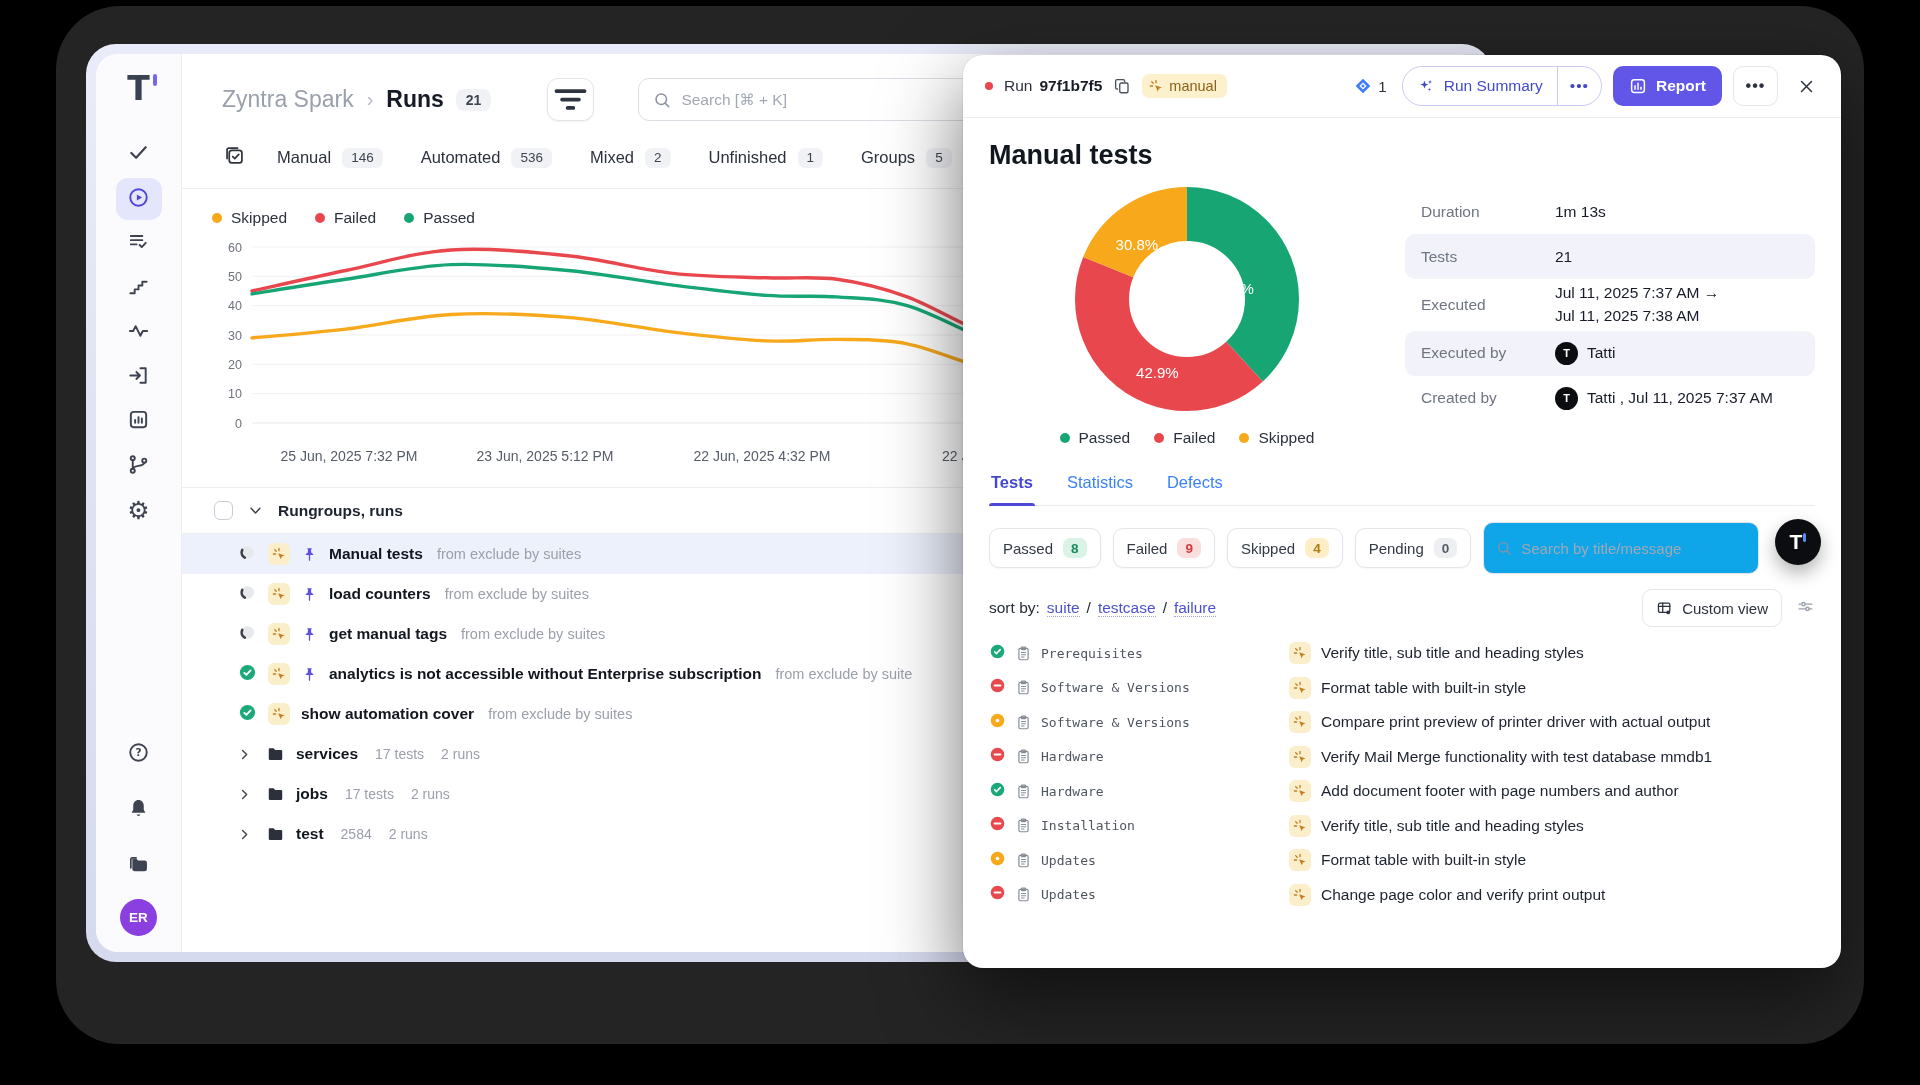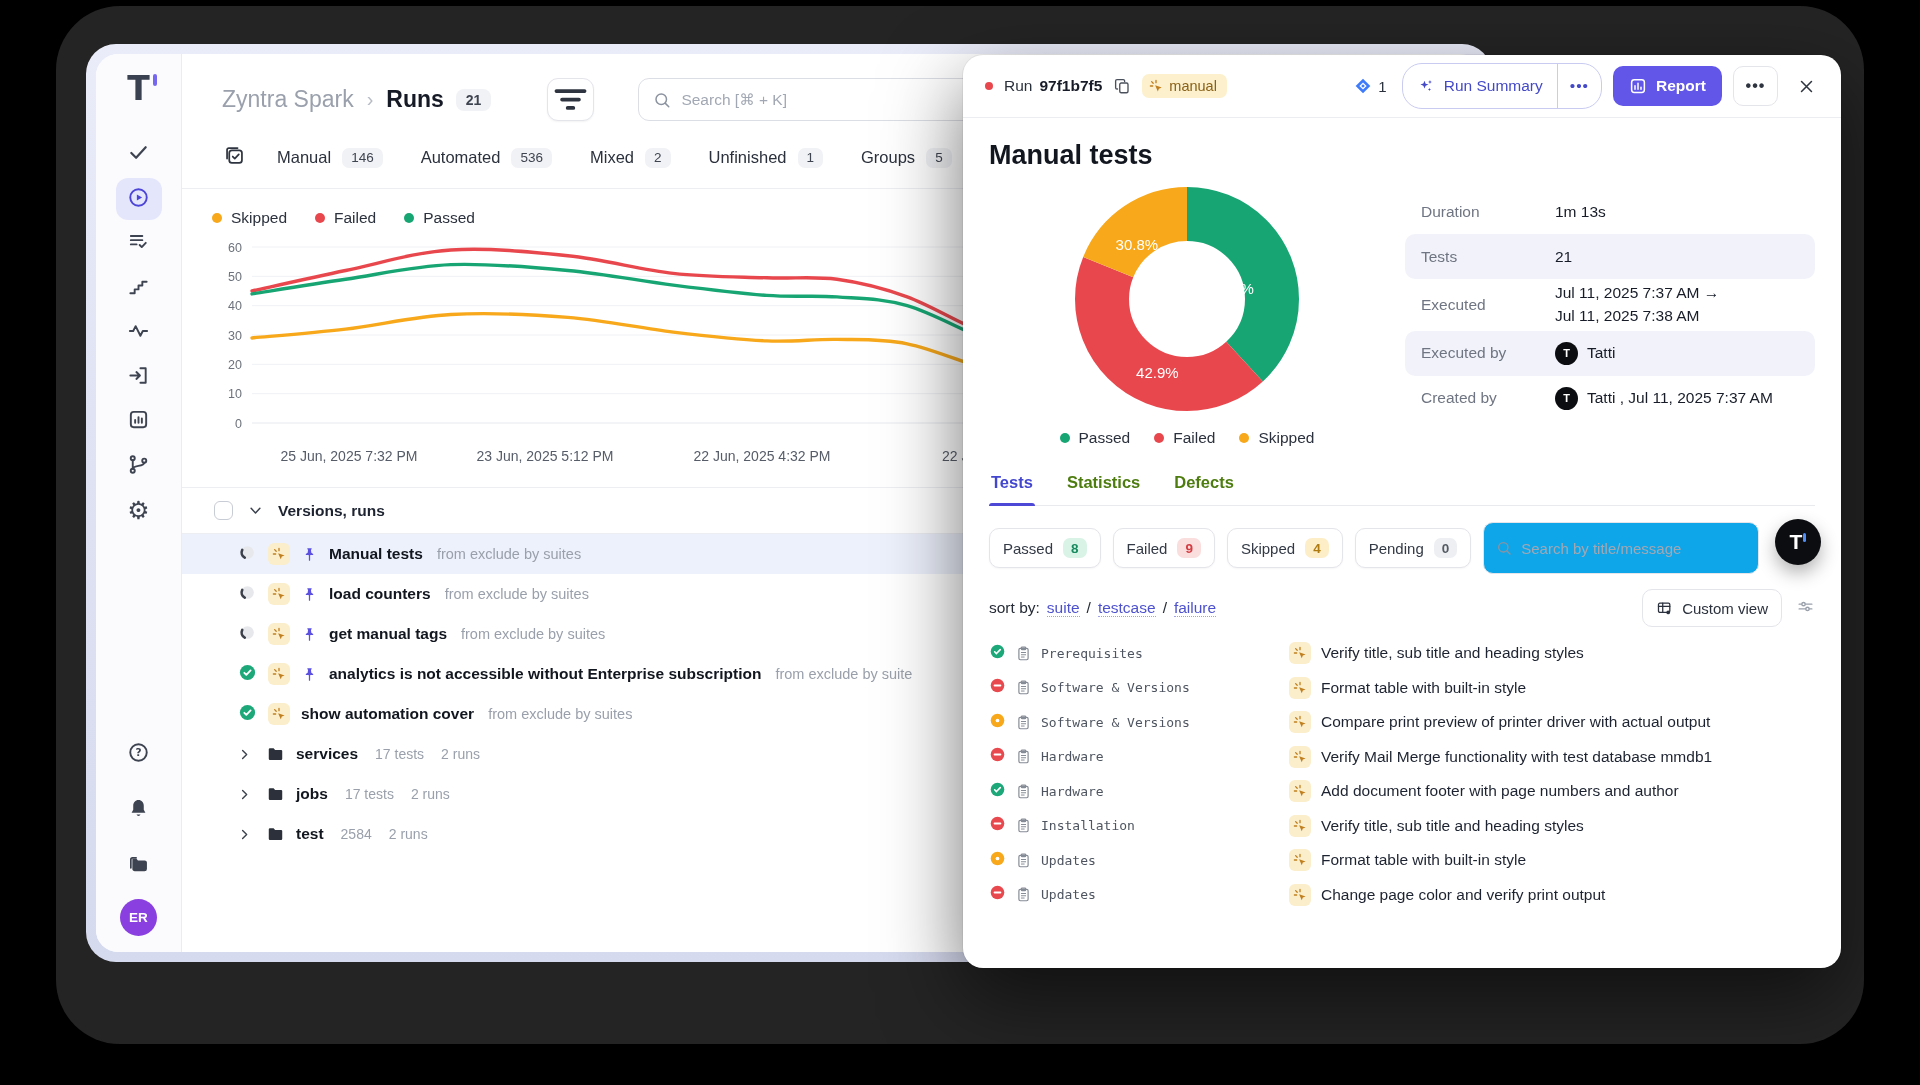--- a/index.html
+++ b/index.html
@@ -89,21 +89,21 @@
     gap:11px; padding:0 20px 0 22px; flex:none; }
   .run-dot { width:8px; height:8px; background:#e8484d; border-radius:50%; flex:none; }
   .run-label { font-size:15.5px; color:#2a303c; }
   .run-id { font-weight:700; color:#171c28; margin-left:-4px; }
   .copy-ic { width:18px; height:18px; color:#4a505c; cursor:pointer; }
   .manual-badge { background:#fcf0cd; color:#8a6117; border-radius:7px; padding:4px 10px 4px 7px;
     font-size:14.5px; display:flex; gap:6px; align-items:center; }
   .spacer { flex:1; }
   .jira { display:flex; align-items:center; gap:6px; font-size:15px; color:#2b313d; margin-right:4px; }
   .jira svg { width:18px; height:18px; }
-  .btn-outline { height:46px; border:1px solid #c9cbf0; border-radius:20px; color:#4449c8;
+  .btn-outline { height:40px; border:1px solid #c9cbf0; border-radius:20px; color:#4449c8;
     display:flex; align-items:stretch; font-size:15.5px; font-weight:500; background:#fff;
     overflow:hidden; cursor:pointer; }
   .btn-outline .seg { display:flex; align-items:center; gap:9px; padding:0 14px; }
   .btn-outline .seg.more { border-left:1px solid #c9cbf0; padding:0 12px; letter-spacing:1px; }
   .btn-report { height:40px; background:#6156e8; color:#fff; border-radius:10px; padding:0 16px;
     display:flex; gap:9px; align-items:center; font-size:15.5px; font-weight:600; cursor:pointer; }
   .btn-report svg { width:18px; height:18px; }
   .btn-more { width:45px; height:40px; border:1px solid #e4e5ea; border-radius:10px; display:flex;
     align-items:center; justify-content:center; color:#2f3540; background:#fff; cursor:pointer;
     letter-spacing:1px; font-weight:700; }
@@ -127,21 +127,21 @@
   .i-row.shade { background:#f2f3fa; }
   .i-label { width:134px; color:#6f7582; flex:none; }
   .i-val { color:#171c28; display:flex; align-items:center; gap:9px; }
   .i-val.col { flex-direction:column; align-items:flex-start; gap:2px; line-height:1.35; }
   .st-dot { width:9px; height:9px; border-radius:50%; display:inline-block; }
   .st-failed { color:#e8484d; font-weight:700; letter-spacing:.3px; }
   .mini-av { width:23px; height:23px; border-radius:50%; background:#0c0d10; color:#fff;
     font-size:11px; font-weight:700; display:inline-flex; align-items:center; justify-content:center; }
 
   .m-tabs { display:flex; gap:30px; border-bottom:1px solid #e9eaee; margin-top:18px; }
-  .m-tab { padding:8px 2px 13px; font-size:16.5px; color:#4d7c0f; position:relative; cursor:pointer;font-weight:bold; }
+  .m-tab { padding:8px 2px 13px; font-size:16.5px; color:#3b82f6; position:relative; cursor:pointer; }
   .m-tab.active { color:#4347cf; font-weight:600; }
   .m-tab.active::after { content:""; position:absolute; left:0; right:0; bottom:-1px; height:3px;
     background:#4d48d6; border-radius:3px 3px 0 0; }
 
   .m-filters { display:flex; gap:12px; margin-top:16px; align-items:center; position:relative; }
   .chip { height:40px; border:1px solid #e4e5ea; border-radius:10px; display:flex; align-items:center;
     gap:10px; padding:0 13px; font-size:15px; color:#333a46; background:#fff;
     box-shadow:0 1px 2px rgba(16,24,40,.04); cursor:pointer; white-space:nowrap; }
   .chip-badge { border-radius:7px; padding:2.5px 8px; font-size:13.5px; font-weight:600; }
   .m-search { flex:1; height:52px; border:1px solid #e4e5ea; border-radius:10px; display:flex;
@@ -343,21 +343,21 @@
               <text x="550" y="226" text-anchor="middle" font-size="14" fill="#565c68" font-family="Liberation Sans">22 Jun, 2025 4:32 PM</text>
               <text x="753" y="226" text-anchor="middle" font-size="14" fill="#565c68" font-family="Liberation Sans">22 Jun,</text>
             </svg></div>
       </div>
 
       <div class="list-head">
         <span class="checkbox"></span>
         <svg viewBox="0 0 24 24" fill="none" stroke="currentColor" stroke-width="2.4" stroke-linecap="round" stroke-linejoin="round">
           <path d="M5 8.5 12 16l7-7.5"></path>
           </svg>
-        <span>Versions, runs</span>
+        <span>Rungroups, runs</span>
       </div>
       <div class="runs" id="runs-rows">
           <div class="row selected">
             <span><svg class="st" viewBox="0 0 24 24">
                 <circle cx="12" cy="12" r="8" fill="#e7e8ec"></circle>
                 <circle cx="12" cy="12" r="7.4" fill="none" stroke="#3a3f4a" stroke-width="3.4" stroke-dasharray="11 36" stroke-linecap="round" transform="rotate(118 12 12)"></circle>
               </svg></span>
             <span class="manual-chip">
               <svg viewBox="0 0 16 16">
                 <path d="M3 3l1.8 1.8M8 1.6v2.6M1.6 8h2.6" stroke="#c07f1f" stroke-width="1.5" stroke-linecap="round" fill="none"></path>

